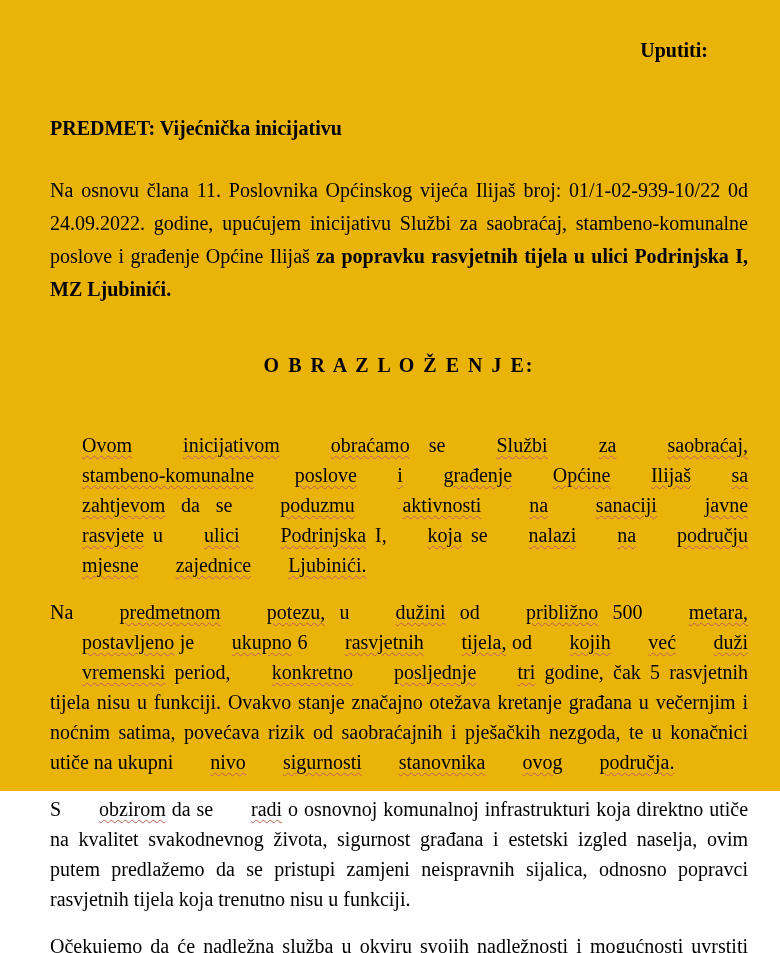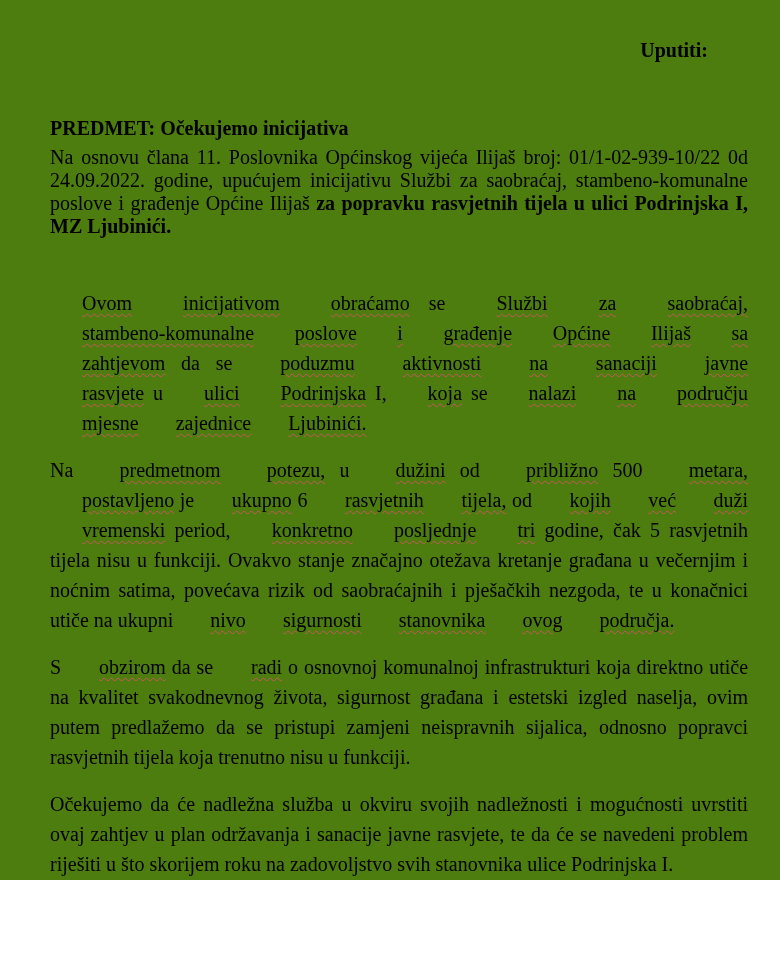--- a/index.html
+++ b/index.html
@@ -11,23 +11,23 @@
     width: 780px;
     height: 953px;
     overflow: hidden;
     font-family: "Liberation Serif", serif;
     color: #000000;
     font-size: 20px;
   }
   .page {
     box-sizing: border-box;
     width: 780px;
-    height: 880px;
+    height: 791px;
     padding: 34px 32px 0 50px;
-    background: #4d7c0f;
+    background: #eab308;
   }
   .directive {
     text-align: right;
     font-weight: bold;
     margin-right: 40px;
     line-height: 32px;
   }
   .recipient {
     text-align: center;
     line-height: 32px;
@@ -37,22 +37,22 @@
     font-weight: bold;
     margin-top: 48px;
     line-height: 28px;
   }
   .para {
     margin: 0;
     text-align: justify;
     line-height: 30px;
   }
   .para.intro {
-    margin-top: 4px;
-    line-height: 23px;
+    margin-top: 32px;
+    line-height: 33px;
   }
   .section-heading {
     text-align: center;
     font-weight: bold;
     letter-spacing: 2px;
     margin-top: 44px;
     line-height: 30px;
   }
   .para.body-first { margin-top: 50px; }
   .para.body { margin-top: 17px; }
@@ -67,24 +67,25 @@
   .b { font-weight: bold; }
 </style>
 </head>
 <body>
 
 <div class="page">
 
   <div class="directive">Uputiti:</div>
 
 
-  <div class="subject">PREDMET: Očekujemo inicijativa</div>
+  <div class="subject">PREDMET: Vijećnička inicijativu</div>
 
   <p class="para intro"><span>Na osnovu člana 11. Poslovnika Općinskog vijeća Ilijaš broj: 01/1-02-939-10/22 0d 24.09.2022. godine, upućujem inicijativu Službi za saobraćaj, stambeno-komunalne poslove i građenje Općine Ilijaš</span> <span class="b">za popravku rasvjetnih tijela u ulici Podrinjska I, MZ Ljubinići.</span></p>
 
+  <div class="section-heading">O B R A Z L O Ž E N J E:</div>
 
   <p class="para body-first"><span class="wavy">Ovom</span> <span class="wavy">inicijativom</span> <span class="wavy">obraćamo</span> <span>se</span> <span class="wavy">Službi</span> <span class="wavy">za</span> <span class="wavy">saobraćaj,</span> <span class="wavy">stambeno-komunalne</span> <span class="wavy">poslove</span> <span class="wavy">i</span> <span class="wavy">građenje</span> <span class="wavy">Općine</span> <span class="wavy">Ilijaš</span> <span class="wavy">sa</span> <span class="wavy">zahtjevom</span> <span>da se</span> <span class="wavy">poduzmu</span> <span class="wavy">aktivnosti</span> <span class="wavy">na</span> <span class="wavy">sanaciji</span> <span class="wavy">javne</span> <span class="wavy">rasvjete</span> <span>u</span> <span class="wavy">ulici</span> <span class="wavy">Podrinjska</span> <span>I,</span> <span class="wavy">koja</span> <span>se</span> <span class="wavy">nalazi</span> <span class="wavy">na</span> <span class="wavy">području</span> <span class="wavy">mjesne</span> <span class="wavy">zajednice</span> <span class="wavy">Ljubinići.</span></p>
 
   <p class="para body"><span>Na</span> <span class="wavy">predmetnom</span> <span class="wavy">potezu,</span> <span>u</span> <span class="wavy">dužini</span> <span>od</span> <span class="wavy">približno</span> <span>500</span> <span class="wavy">metara,</span> <span class="wavy">postavljeno</span> <span>je</span> <span class="wavy">ukupno</span> <span>6</span> <span class="wavy">rasvjetnih</span> <span class="wavy">tijela,</span> <span>od</span> <span class="wavy">kojih</span> <span class="wavy">već</span> <span class="wavy">duži</span> <span class="wavy">vremenski</span> <span>period,</span> <span class="wavy">konkretno</span> <span class="wavy">posljednje</span> <span class="wavy">tri</span> <span>godine, čak 5 rasvjetnih tijela nisu u funkciji. Ovakvo stanje značajno otežava kretanje građana u večernjim i noćnim satima, povećava rizik od saobraćajnih i pješačkih nezgoda, te u konačnici utiče na ukupni</span> <span class="wavy">nivo</span> <span class="wavy">sigurnosti</span> <span class="wavy">stanovnika</span> <span class="wavy">ovog</span> <span class="wavy">područja.</span></p>
 
   <p class="para body"><span>S</span> <span class="wavy">obzirom</span> <span>da se</span> <span class="wavy">radi</span> <span>o osnovnoj komunalnoj infrastrukturi koja direktno utiče na kvalitet svakodnevnog života, sigurnost građana i estetski izgled naselja, ovim putem predlažemo da se pristupi zamjeni neispravnih sijalica, odnosno popravci rasvjetnih tijela koja trenutno nisu u funkciji.</span></p>
 
   <p class="para body"><span>Očekujemo da će nadležna služba u okviru svojih nadležnosti i mogućnosti uvrstiti ovaj zahtjev u plan održavanja i sanacije javne rasvjete, te da će se navedeni problem riješiti u što skorijem roku na zadovoljstvo svih stanovnika ulice Podrinjska I.</span></p>
 
 </div>

